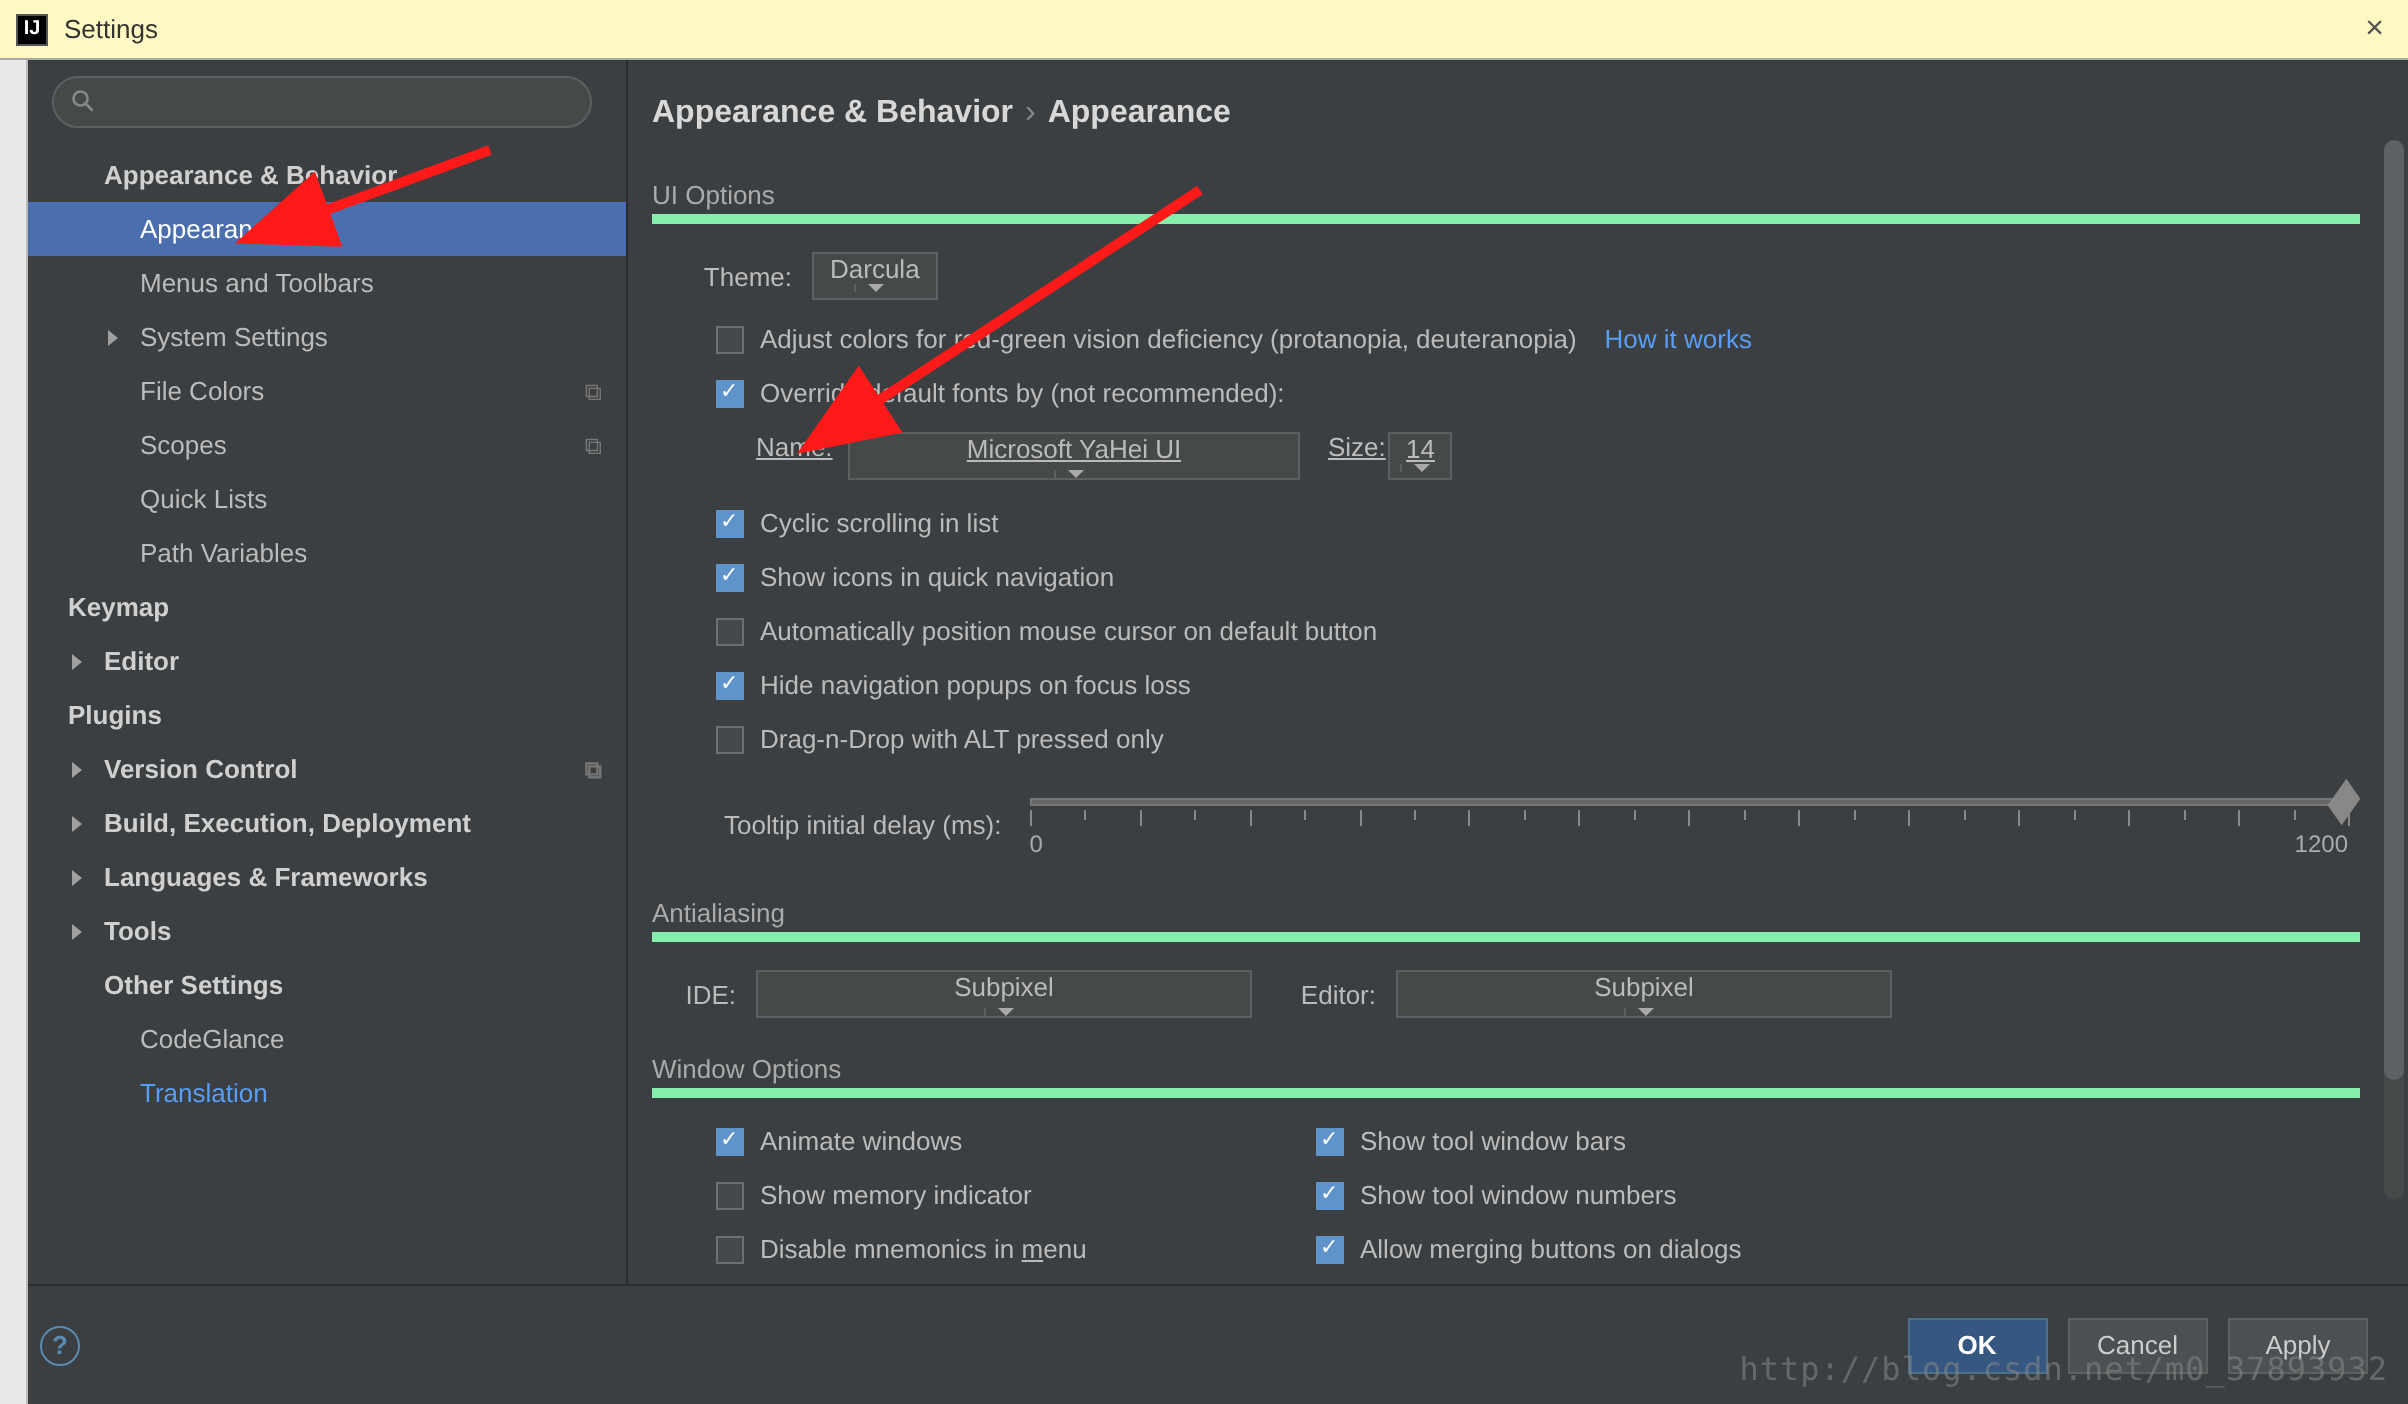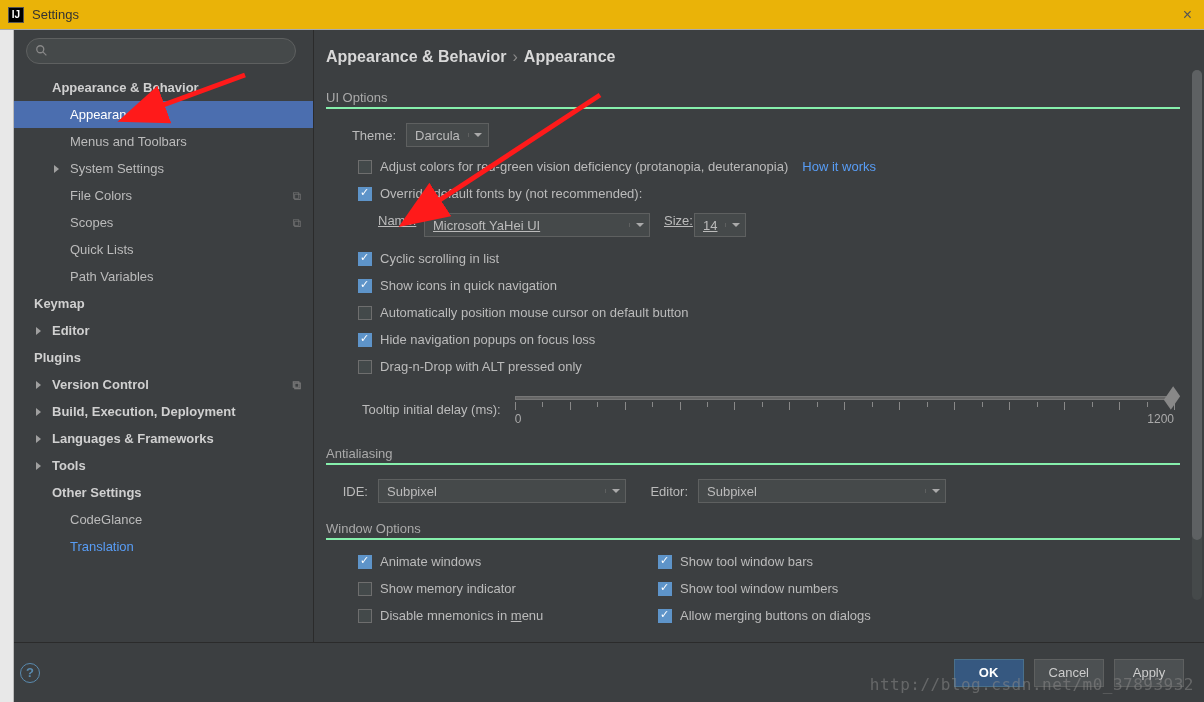--- a/index.html
+++ b/index.html
@@ -8,21 +8,21 @@
     font-size: 13px;
     background: #3c3f41;
     color: #bbbbbb;
     width: 1204px;
     height: 702px;
     overflow: hidden;
     position: relative;
   }
   .titlebar {
     height: 30px;
-    background: #eab308;
+    background: #fef9c3;
     color: #333;
     display: flex;
     align-items: center;
     padding: 0 8px;
     border-bottom: 1px solid #aaa;
     position: relative;
   }
   .titlebar .app-icon {
     width: 16px; height: 16px;
     background: #000;
@@ -105,31 +105,32 @@
     display: flex;
     flex-direction: column;
     padding: 18px 24px 0 12px;
     position: relative;
     overflow: hidden;
   }
   .breadcrumb { font-weight: bold; color:#d8d8d8; font-size:16px; margin-bottom:18px;}
   .breadcrumb .sep { color:#888; margin:0 6px; font-weight:normal;}
   .section-title {
     color:#aaa; font-size:13px;
-    border-bottom:2px solid #86efac;
+    border-bottom:5px solid #86efac;
     padding-bottom:2px;
     margin-bottom:14px;
     margin-top: 6px;
   }
   .row { display:flex; align-items:center; margin-bottom:12px; }
   .row .label { margin-right:10px; min-width: 48px; text-align: right;}
   .combo {
     display:flex; align-items:center;
     border:1px solid #5e6060; background:#45494a;
     height:24px;
+    flex-direction:column;
   }
   .combo .val { padding:0 8px; }
   .combo .arrow { width:20px; border-left:1px solid #5e6060; display:flex;align-items:center;justify-content:center;}
   .arrow::after { content:""; width:0;height:0;border-left:4px solid transparent;border-right:4px solid transparent;border-top:4px solid #aaa;}
   .check { display:flex; align-items:center; margin-bottom:12px; padding-left:32px;}
   .check .box {
     width:14px;height:14px; border:1px solid #6e6e6e;
     background:#43494a; margin-right:8px; position:relative;
   }
   .check.on .box { background:#5e94c9; border-color:#5e94c9;}

